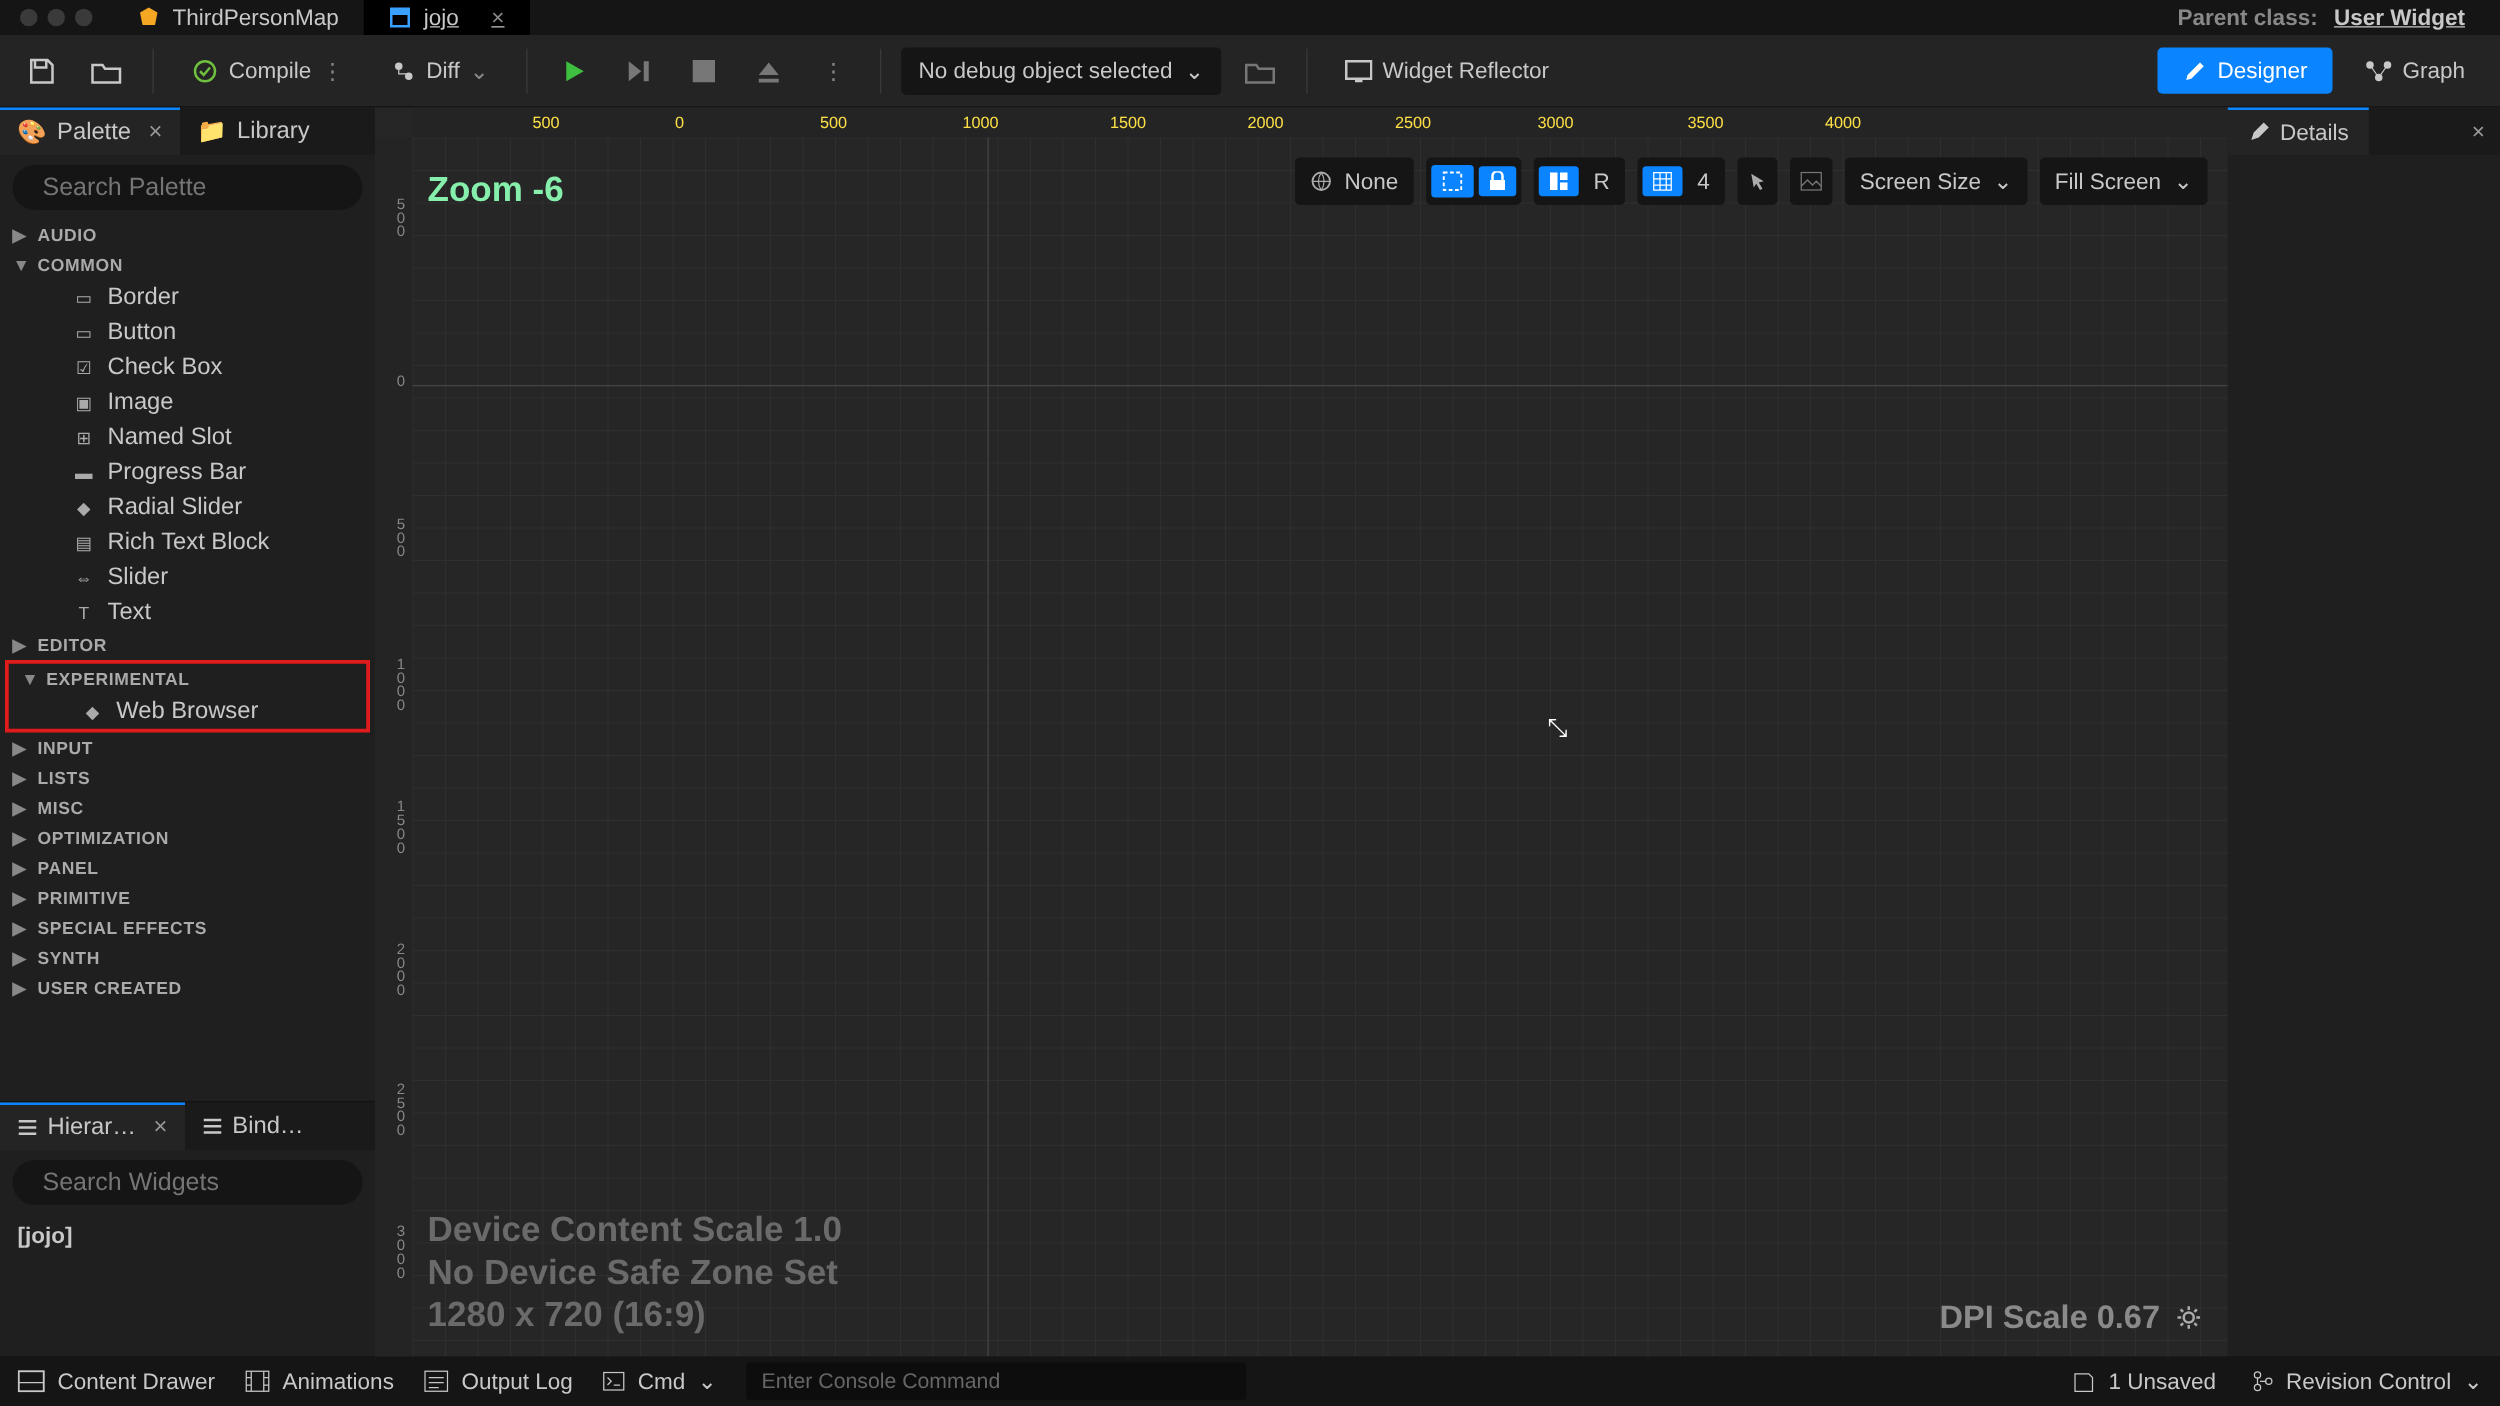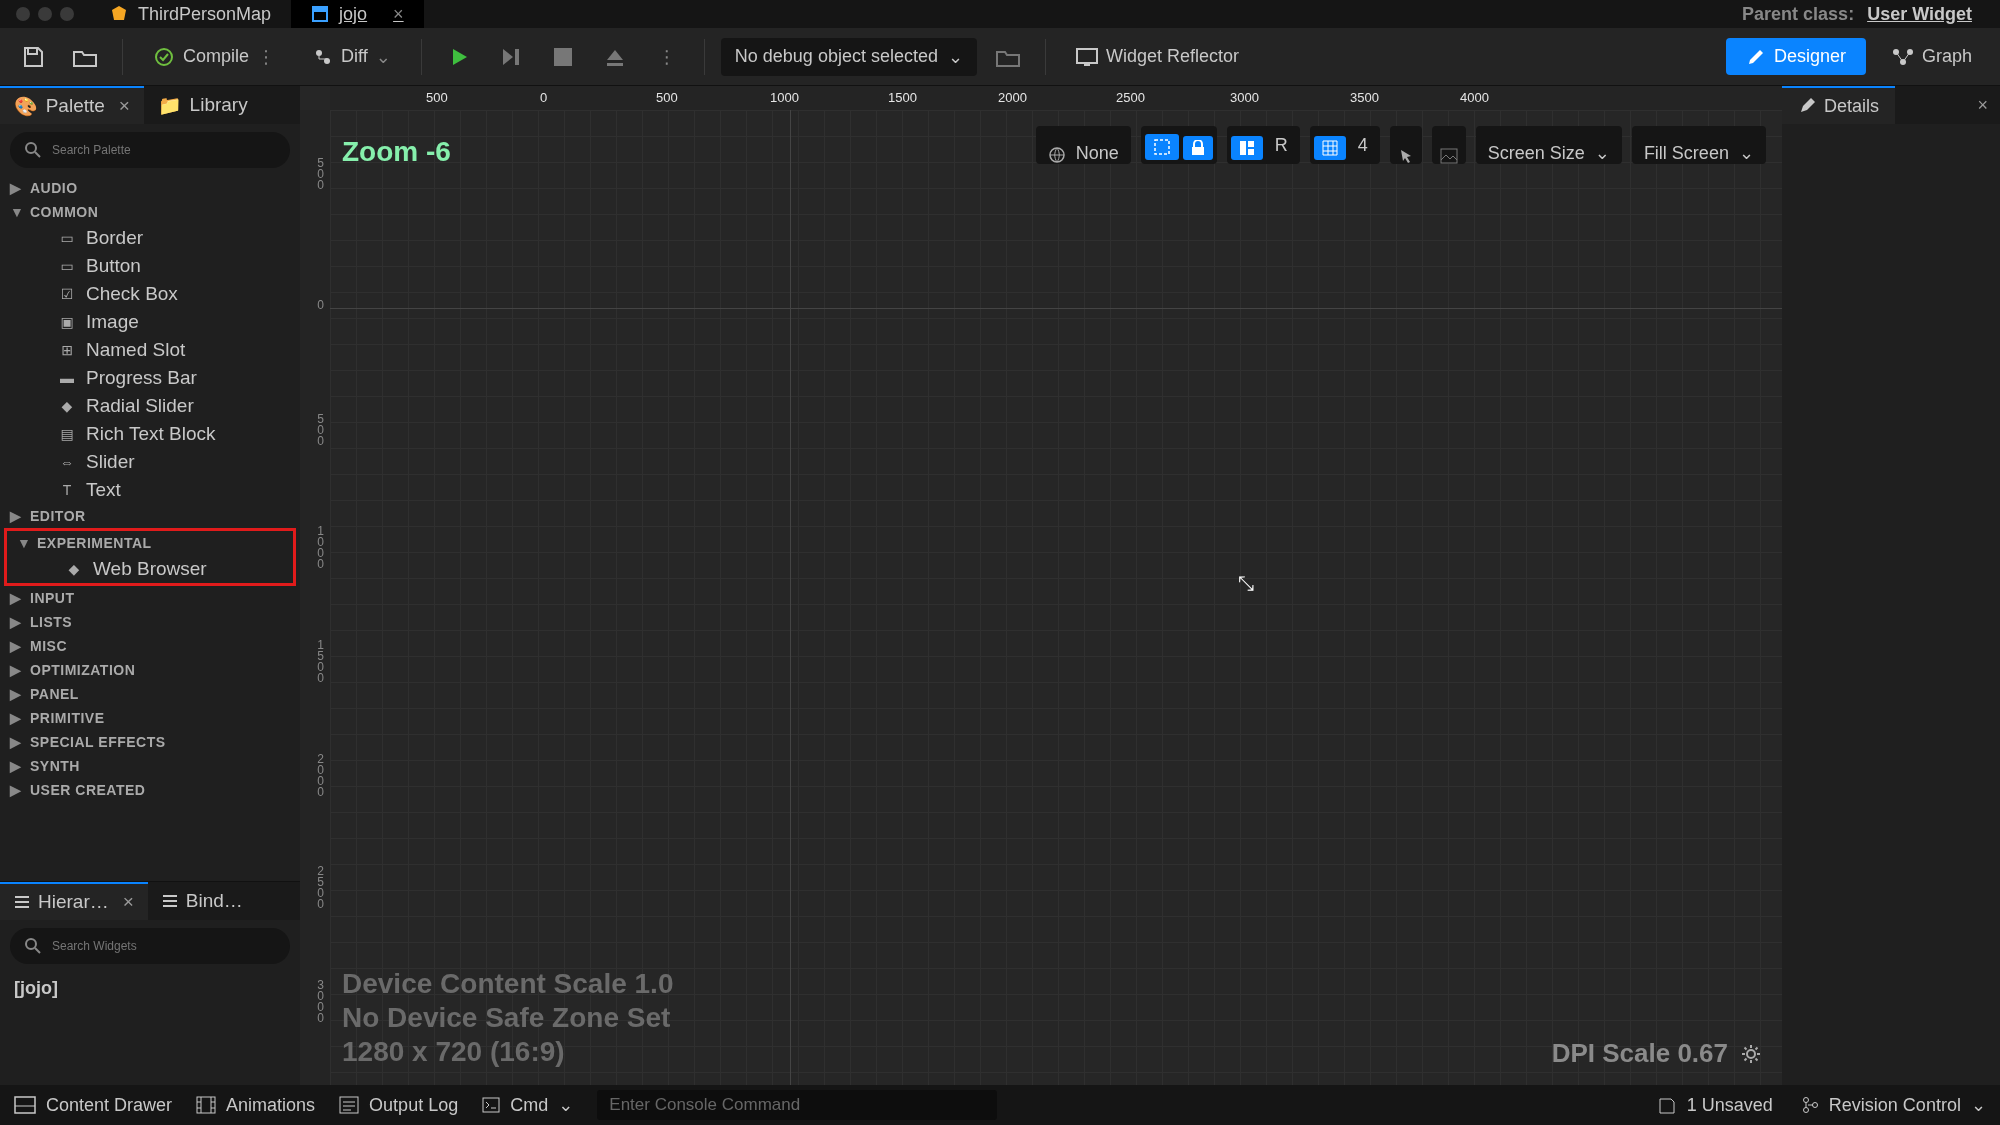--- a/index.html
+++ b/index.html
@@ -30,49 +30,49 @@
 .canvas-col { flex:1; display:flex; flex-direction:column; background:#262626; position:relative; }
 .right-col { width:218px; background:#1f1f1f; }
 
 
 .panel-tabs { display:flex; background:#1a1a1a; height:38px; }
 .panel-tab { padding:0 14px; display:flex; align-items:center; gap:8px; font-size:19px; }
 .panel-tab.active { background:#242424; border-top:2px solid #0a84ff; }
 .panel-tab .x { color:#999; margin-left:6px; }
 
 .search { margin:8px 10px; background:#151515; border-radius:18px; height:36px; display:flex; align-items:center; padding:0 14px; gap:10px; color:#888; }
-.search input { background:none; border:none; outline:none; color:#a3a3a3; font-size:12px; flex:1; }
+.search input { background:none; border:none; outline:none; color:#a3a3a3; font-size:20px; flex:1; }
 
 .tree { flex:1; overflow:auto; padding-bottom:10px; }
 .cat { display:flex; align-items:center; gap:8px; padding:4px 10px; font-size:14px; font-weight:bold; color:#aaa; letter-spacing:0.5px; }
 .cat .arrow { width:12px; color:#888; }
 .item { display:flex; align-items:center; gap:10px; padding:3px 10px 3px 58px; font-size:19px; color:#c8c8c8; }
 .item .ico { width:18px; height:18px; display:flex; align-items:center; justify-content:center; font-size:14px; color:#aaa; }
 
 .hl-box { border:3px solid #e01b1b; margin:0 4px; }
 
 .hierarchy { border-top:1px solid #111; }
 .hroot { padding:6px 14px; font-weight:bold; color:#c8c8c8; }
 
 
-.ruler-h { height:24px; background:#242424; position:relative; font-size:13px; color:#e5e5e5; margin-left:30px; }
+.ruler-h { height:24px; background:#242424; position:relative; font-size:13px; color:#fde047; margin-left:30px; }
 .ruler-h span { position:absolute; top:4px; }
 .canvas-area { flex:1; position:relative; background:#262626; }
 .ruler-v { position:absolute; left:0; top:0; bottom:0; width:30px; background:#242424; font-size:12px; color:#888; }
 .ruler-v span { position:absolute; left:4px; line-height:11px; width:20px; word-break:break-all; text-align:right; }
 .grid-bg { position:absolute; left:30px; right:0; top:0; bottom:0;
   background-image:linear-gradient(#2f2f2f 1px,transparent 1px),linear-gradient(90deg,#2f2f2f 1px,transparent 1px);
   background-size:26px 26px; }
 .axis-h { position:absolute; left:30px; right:0; top:198px; height:1px; background:#444; }
 .axis-v { position:absolute; top:0; bottom:0; left:490px; width:1px; background:#444; }
 .zoom-label { position:absolute; left:42px; top:26px; font-size:28px; font-weight:bold; color:#86efac; }
 .cursor-arrows { position:absolute; left:938px; top:462px; color:#fff; font-size:20px; }
 
 .canvas-toolbar { position:absolute; top:16px; right:16px; display:flex; gap:10px; align-items:center; }
-.ctb { background:#151515; border-radius:4px; height:38px; display:flex; align-items:flex-end; padding:0 12px; gap:10px; color:#c8c8c8; font-size:18px; }
+.ctb { background:#151515; border-radius:4px; height:38px; display:flex; align-items:center; padding:0 12px; gap:10px; color:#c8c8c8; font-size:18px; }
 .ctb.small { padding:0 8px; }
 .ctb .seg { background:#0a84ff; color:#fff; border-radius:3px; padding:4px 8px; }
 .ctb.segmented { padding:4px; gap:4px; }
 .ctb.segmented .plain { padding:4px 8px; color:#c8c8c8; }
 
 .canvas-footer { position:absolute; left:42px; bottom:16px; color:#6a6a6a; font-size:28px; font-weight:bold; line-height:34px; }
 .dpi { position:absolute; right:20px; bottom:16px; color:#8a8a8a; font-size:26px; font-weight:bold; display:flex; align-items:center; gap:12px; }
 
 
 .details-tab { display:flex; background:#1a1a1a; height:38px; }

